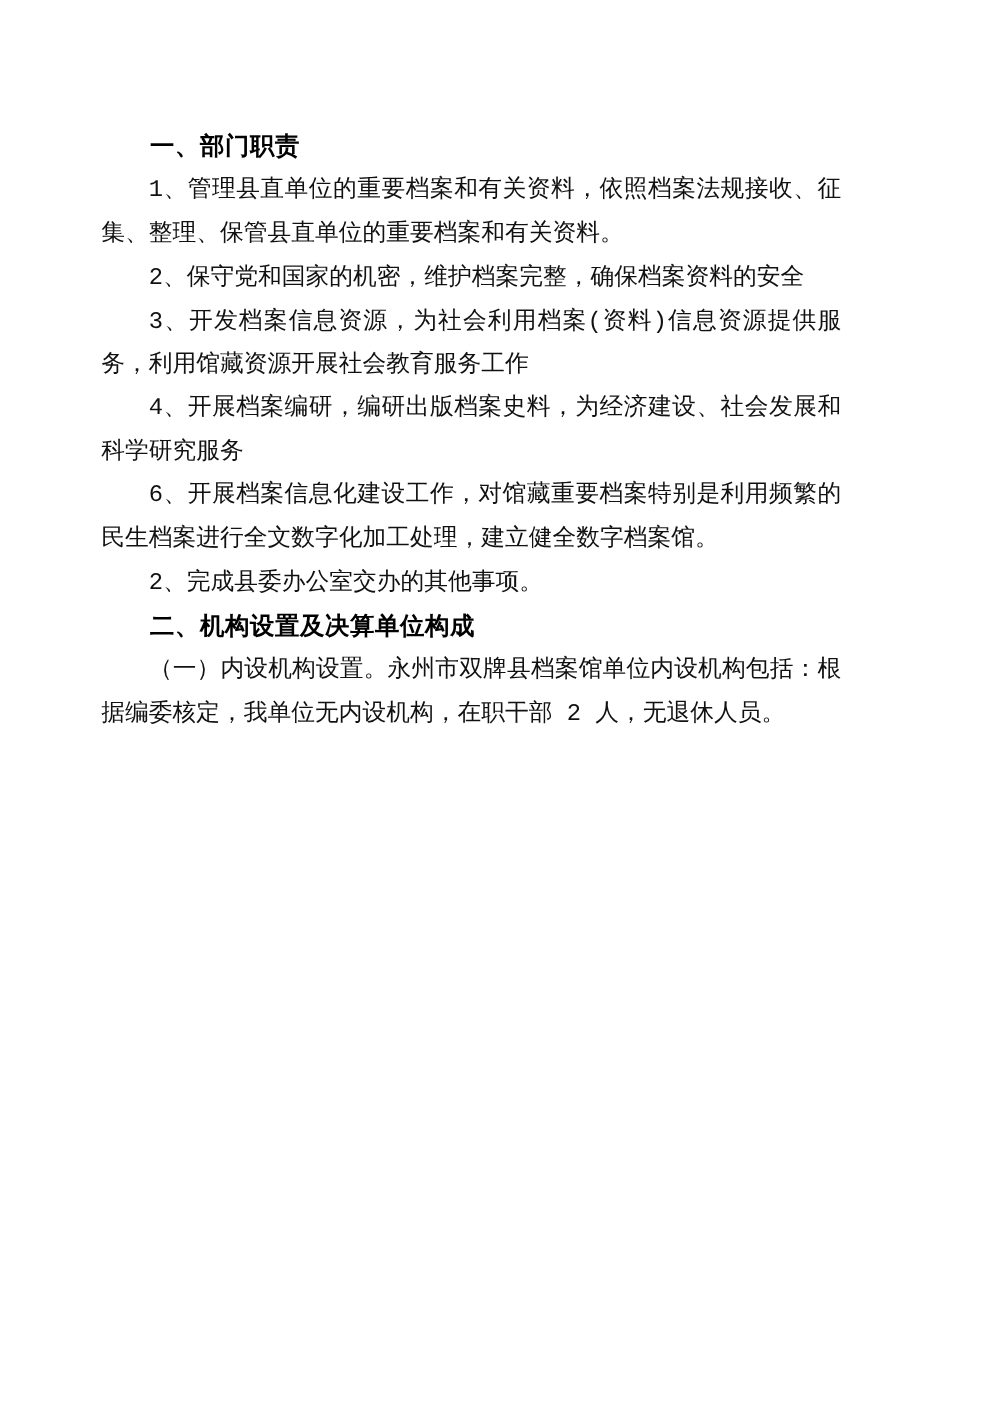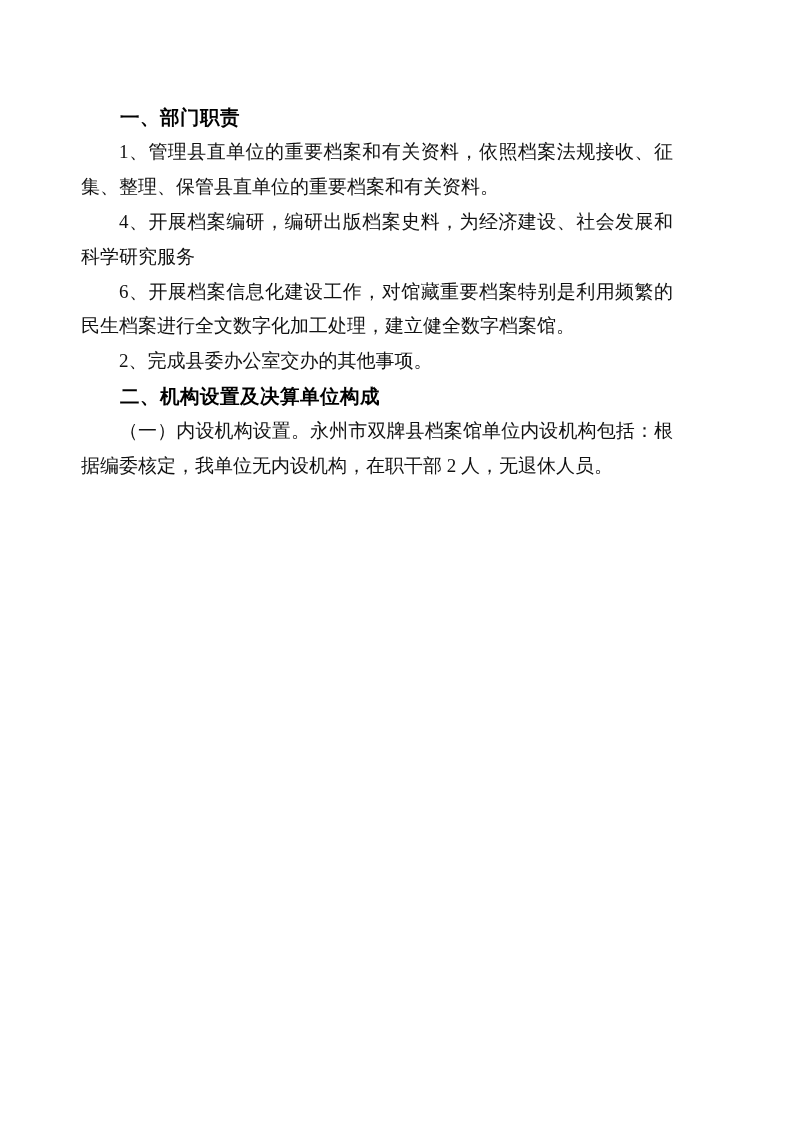--- a/index.html
+++ b/index.html
@@ -26,40 +26,42 @@
     font-family: "Liberation Sans", "DejaVu Sans", sans-serif;
     font-weight: bold;
     font-size: 19.5px;
     line-height: 34.9px;
     text-indent: 2em;
     color: #000000;
     letter-spacing: 0.5px;
   }
   .para {
     margin: 0;
-    font-family: Liberation Serif, serif;
+    font-family: Liberation Mono, monospace;
     font-size: 19px;
     line-height: 34.9px;
     text-indent: 2em;
     text-align: justify;
     text-justify: inter-character;
     color: #111111;
   }
 </style>
 </head>
 <body>
 
 <div class="page">
   <div class="content">
 
     <h2 class="heading">一、部门职责</h2>
 
     <p class="para">1、管理县直单位的重要档案和有关资料，依照档案法规接收、征集、整理、保管县直单位的重要档案和有关资料。</p>
 
+    <p class="para">2、保守党和国家的机密，维护档案完整，确保档案资料的安全</p>
 
+    <p class="para">3、开发档案信息资源，为社会利用档案(资料)信息资源提供服务，利用馆藏资源开展社会教育服务工作</p>
 
     <p class="para">4、开展档案编研，编研出版档案史料，为经济建设、社会发展和科学研究服务</p>
 
 
     <p class="para">6、开展档案信息化建设工作，对馆藏重要档案特别是利用频繁的民生档案进行全文数字化加工处理，建立健全数字档案馆。</p>
 
     <p class="para">2、完成县委办公室交办的其他事项。</p>
 
     <h2 class="heading">二、机构设置及决算单位构成</h2>
 

